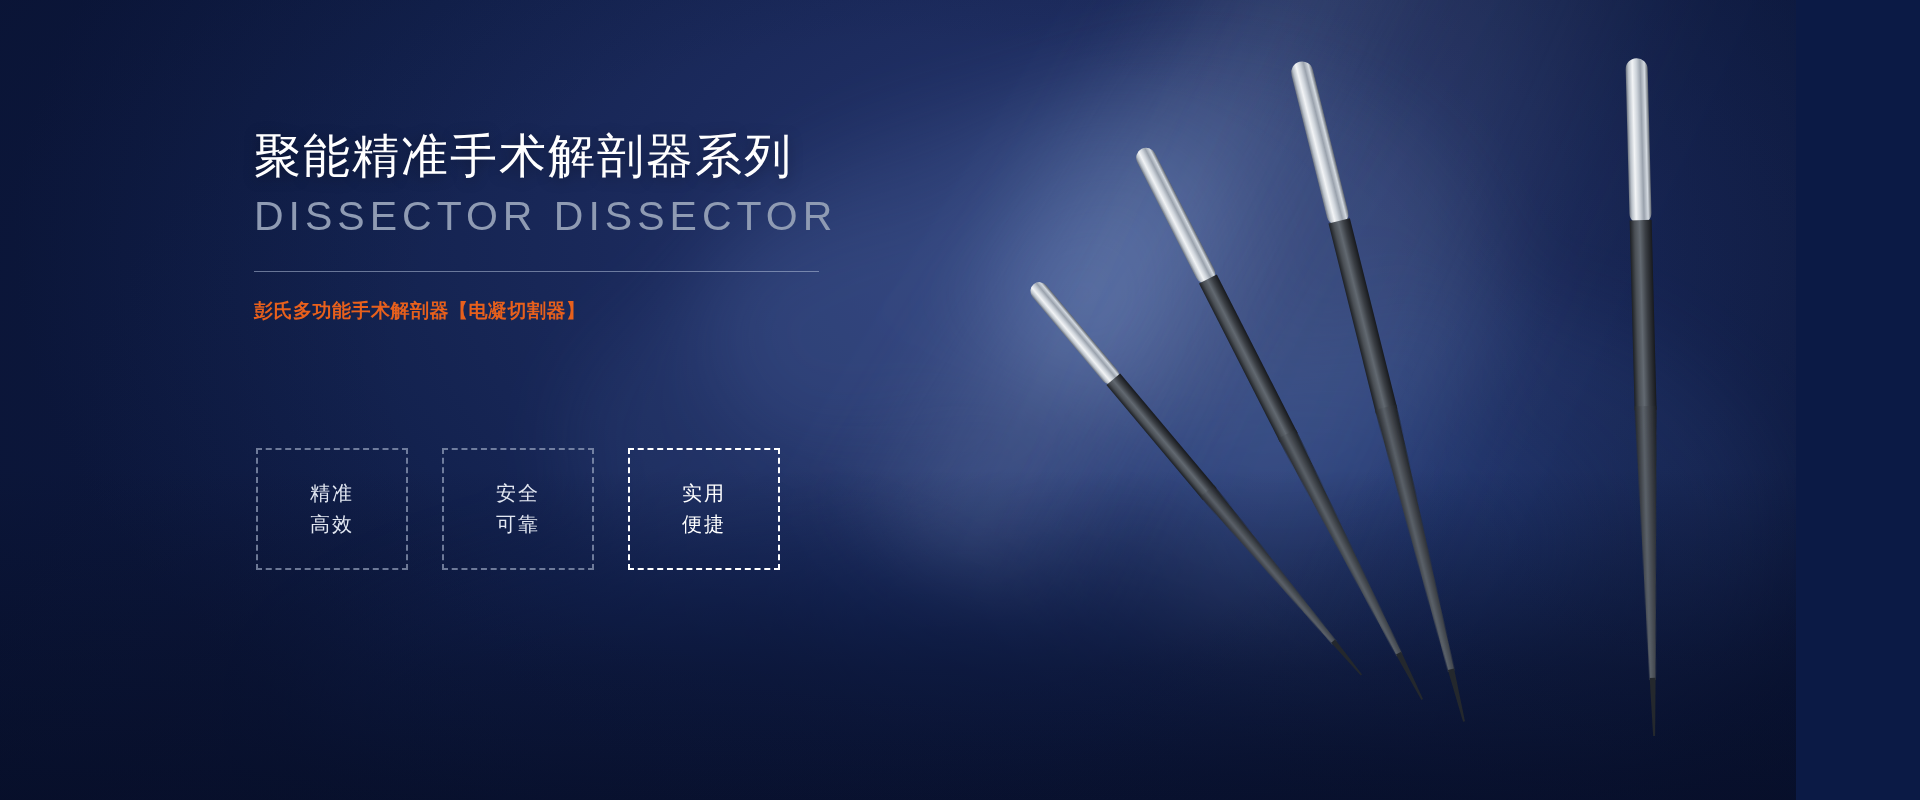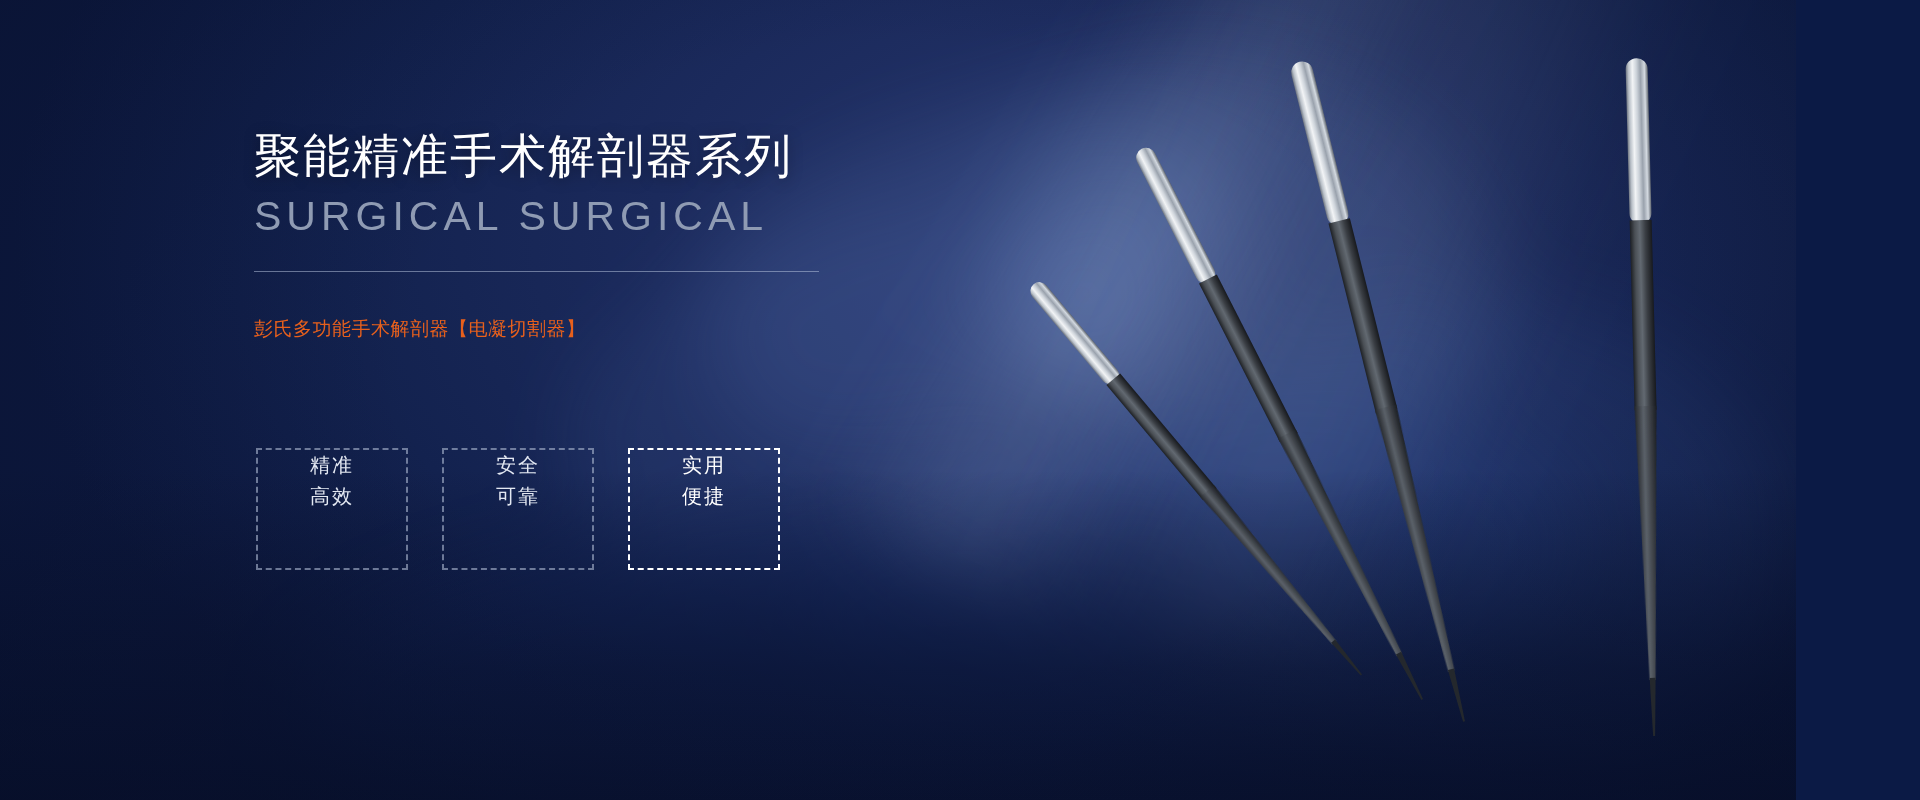--- a/index.html
+++ b/index.html
@@ -125,45 +125,46 @@
   }
 
   .divider {
     margin-top: 30px;
     width: 565px;
     height: 1px;
     background: rgba(185,198,222,0.52);
   }
 
   .subtitle {
-    margin-top: 44px;
+    margin-top: 26px;
     font-size: 19px;
     line-height: 1.4;
     color: #e8601c;
-    font-weight: 400;
+    font-weight: 700;
     letter-spacing: 0.5px;
     white-space: nowrap;
   }
 
   
   .features {
     position: absolute;
     left: 256px;
     top: 448px;
     display: flex;
     gap: 34px;
     z-index: 6;
   }
 
   .feature-box {
     width: 152px;
     height: 122px;
     display: flex;
     flex-direction: column;
     align-items: center;
+    justify-content: center;
     border: 2px dashed rgba(168,180,205,0.62);
     color: #e3e8f2;
     font-size: 20px;
     line-height: 1.55;
     letter-spacing: 2px;
     font-weight: 400;
   }
   .feature-box.is-highlight {
     border-color: #ffffff;
     color: #ffffff;
@@ -256,21 +257,21 @@
     <g transform="translate(1649,540) rotate(-1.5)">
       <rect x="-11" y="-482" width="22" height="166" rx="11" fill="url(#metal)"></rect>
       <rect x="-11" y="-320" width="22" height="190" fill="url(#shaft)"></rect>
       <path d="M-11,-134 L11,-134 L3,140 L-3,140 Z" fill="url(#tipg)" filter="url(#soft)"></path>
       <path d="M-3,138 L3,138 L1,196 L-1,196 Z" fill="#24282d"></path>
     </g>
   </svg>
 
   <div class="content">
     <div class="title-cn">聚能精准手术解剖器系列</div>
-    <div class="title-en">SURGICAL SURGICAL</div>
+    <div class="title-en">DISSECTOR DISSECTOR</div>
     <div class="divider"></div>
     <div class="subtitle">彭氏多功能手术解剖器【电凝切割器】</div>
   </div>
 
   <div class="features">
     <div class="feature-box">
       <span class="fl">精准</span>
       <span class="fl">高效</span>
     </div>
     <div class="feature-box">

